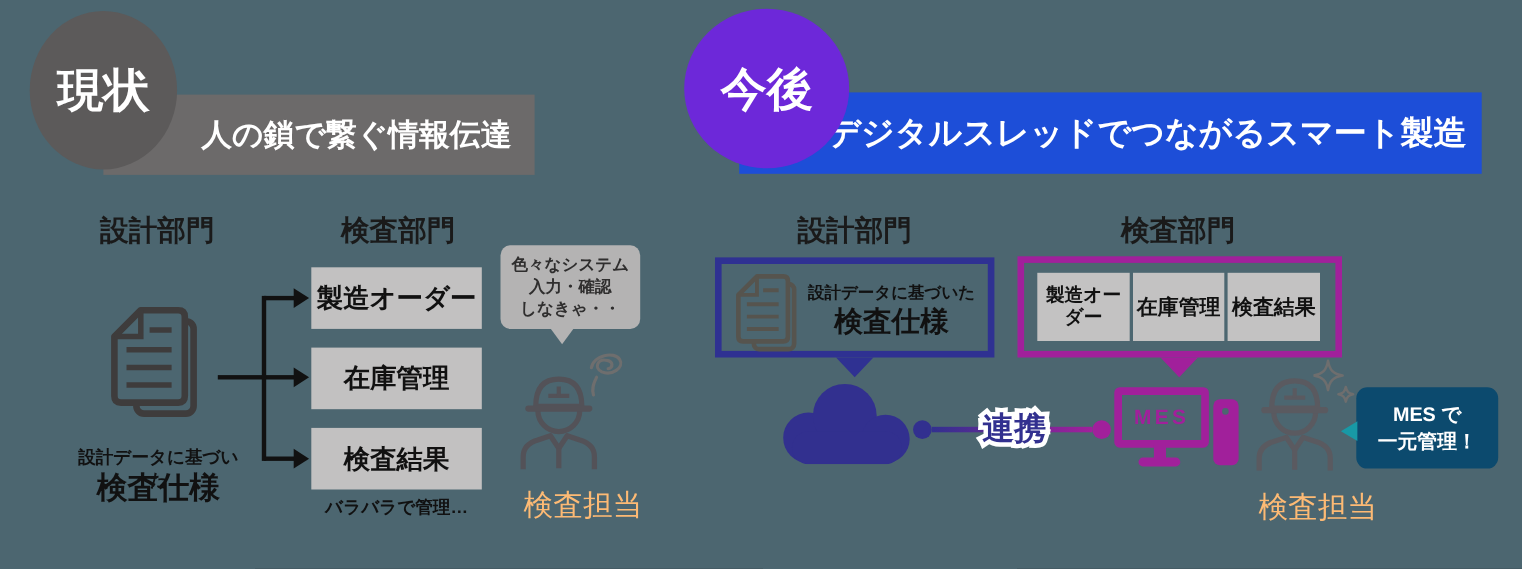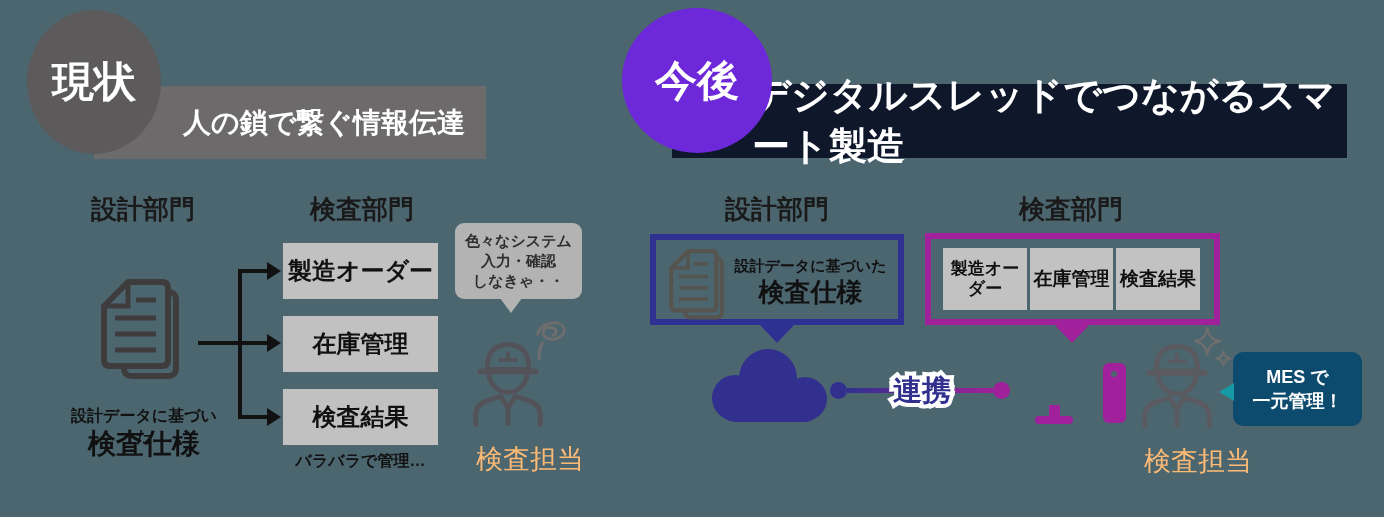--- a/index.html
+++ b/index.html
@@ -11,21 +11,21 @@
   }
   .abs { position:absolute; }
   .ctr { display:flex; align-items:center; justify-content:center; text-align:center; }
 
   
   .badge { border-radius:50%; color:#fff; font-weight:bold; font-size:42px; z-index:3; }
   .badge-current { left:27px; top:10px; width:134px; height:144px; background:#5c5a5a; }
   .badge-future  { left:622px; top:8px; width:150px; height:145px; background:#6d28d9; }
   .banner { color:#fff; font-weight:bold; display:flex; align-items:center; z-index:2; }
   .banner-current { left:94px; top:45px; width:392px; height:73px; background:#6c6a6a; font-size:28px; padding-left:89px;margin-top:41px; }
-  .banner-future  { left:672px; top:44px; width:675px; height:74px; background:#0f172a; font-size:38px; padding-left:80px;margin-top:40px; }
+  .banner-future  { left:672px; top:44px; width:675px; height:74px; background:#1d4ed8; font-size:30px; padding-left:80px;margin-top:40px; }
 
   
   .heading { width:150px; text-align:center; font-weight:bold; font-size:26px; color:#1a1a1a; }
   .worker-label { width:150px; text-align:right; font-weight:normal; font-size:27px; color:#fdba74; }
 
   
   .sysbox { left:283px; width:155px; height:56px; background:#c2c1c1; font-weight:bold; font-size:24px; color:#111; }
   .aline { background:#111; }
   .ahead { width:0; height:0; border-top:9px solid transparent; border-bottom:9px solid transparent; border-left:14px solid #111; }
   .footnote { font-weight:bold; font-size:16px; color:#111; width:155px; text-align:center; }
@@ -174,20 +174,23 @@
   </svg>
 
   <div class="abs conn-line"></div>
   <div class="abs conn-dot" style="left:830px; top:382px; background:#32308f;"></div>
   <div class="abs conn-dot" style="left:993px; top:382px; background:#a1209b;"></div>
   <div class="abs link-box">
     <span class="link-outline">連携</span>
     <span class="link-fill">連携</span>
   </div>
 
+  <div class="abs mes-screen ctr">
+    <span>MES</span>
+  </div>
   <div class="abs mes-stand"></div>
   <div class="abs mes-base"></div>
   <div class="abs mes-tower"></div>
   <div class="abs mes-tower-dot"></div>
 
   <svg class="abs" style="left:1137px; top:333px;" width="80" height="95" viewBox="0 0 84 100">
     <circle cx="42" cy="44" r="20" fill="none" stroke="#5a5a60" stroke-width="5"></circle>
     <path d="M 20 40 Q 20 14 42 14 Q 64 14 64 40 Z" fill="#4c6670" stroke="#5a5a60" stroke-width="5"></path>
     <line x1="32" y1="30" x2="52" y2="30" stroke="#5a5a60" stroke-width="4"></line>
     <line x1="42" y1="21" x2="42" y2="30" stroke="#5a5a60" stroke-width="4"></line>

